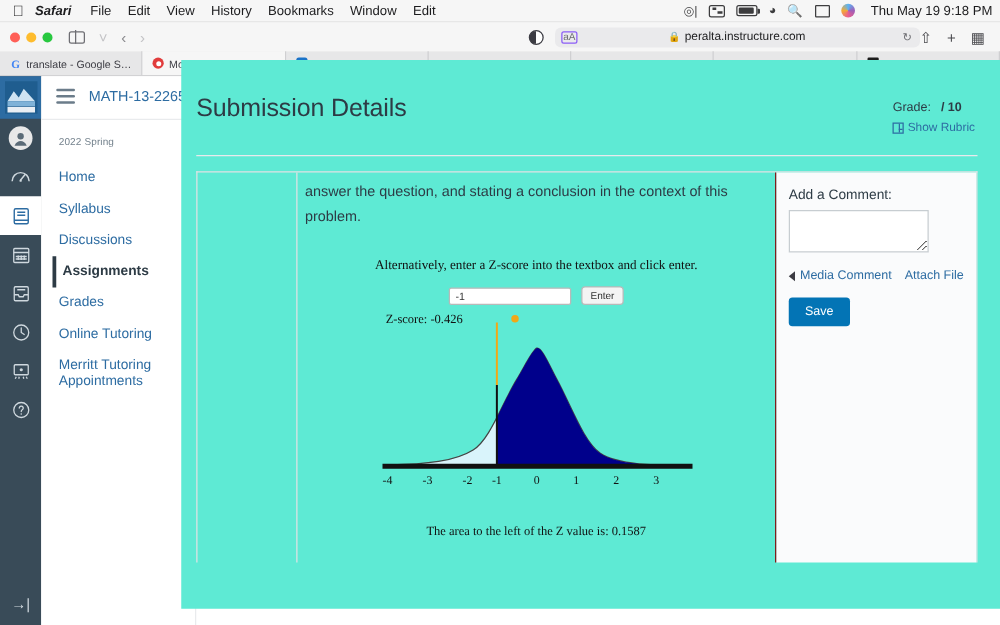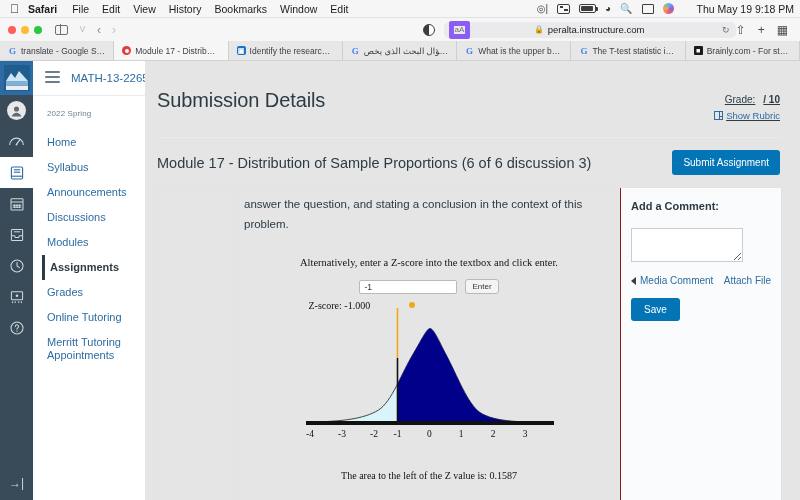--- a/index.html
+++ b/index.html
@@ -17,25 +17,25 @@
     position: absolute; top: 0; left: 0; width: 800px; height: 18px;
     background: #f6f6f6;
     border-bottom: 1px solid #e2e2e2;
     display: flex; align-items: center;
     padding: 0 6px;
     font-size: 10.5px;
     color: #1c1c1e;
   }
   .menubar .apple { font-size: 12px; margin: 0 9px 0 4px; line-height: 1; }
   .menubar .mi { margin-right: 13px; white-space: nowrap; }
-  .menubar .mi.bold { font-weight: bold; margin-right: 15px; }
+  .menubar .mi.bold { font-weight: bold; margin-right: 15px; font-style: italic; }
   .menubar .spacer { flex: 1; }
   .menubar .status { display: flex; align-items: center; gap: 9px; }
   .menubar .status .ic { font-size: 10px; opacity: .85; display:flex; align-items:center;}
-  .menubar .clock { font-size: 10.5px; white-space: nowrap; margin-left: 14px;}
+  .menubar .clock { font-size: 10.5px; white-space: nowrap; margin-left: 4px;}
 
   .batt {
     width: 17px; height: 9px; border: 1.2px solid #1c1c1e; border-radius: 2px;
     position: relative; display: inline-block;
   }
   .batt::after {
     content: ''; position: absolute; right: -3px; top: 2.3px;
     width: 1.6px; height: 3.4px; background: #1c1c1e; border-radius: 0 1px 1px 0;
   }
   .batt i { position: absolute; left: 1px; top: 1px; bottom: 1px; width: 12px; background: #1c1c1e; border-radius: 1px; display:block;}
@@ -67,21 +67,21 @@
   .sidebar-toggle::after { content:''; position:absolute; left: 3.5px; top:-1.3px; bottom:-1.3px; width: 1.3px; background: #6e6e73; }
   .chev { font-size: 12px; color: #8a8a8e; }
   .chev.dim { color: #c3c3c6; }
   .tb-spacer { flex: 1; }
   .reader-ic { width: 12px; height: 12px; border-radius: 50%; background: linear-gradient(90deg,#3c3c43 50%, #ffffff 50%); border: 1.2px solid #3c3c43; margin-right: 9px;}
   .addressbar {
     width: 292px; height: 16px; background: #eaeaec; border-radius: 5px;
     display: flex; align-items: center; justify-content: center;
     position: relative; font-size: 9.5px; color: #1c1c1e;
   }
-  .addressbar .aa { position: absolute; left: 5px; font-size: 8px; color: #6e6e73; border:5px solid #8b5cf6; border-radius:2px; padding: 0 1px; line-height: 8px;}
+  .addressbar .aa { position: absolute; left: 5px; font-size: 8px; color: #6e6e73; border:1px solid #8b5cf6; border-radius:2px; padding: 0 1px; line-height: 8px;}
   .addressbar .lock { font-size: 8px; margin-right: 3px; color: #6e6e73; }
   .addressbar .reload { position: absolute; right: 6px; font-size: 9px; color: #6e6e73; }
   .tb-right { display: flex; align-items: center; gap: 12px; margin-left: auto; padding-right: 4px; color: #4a4a4e;}
   .tb-right span { font-size: 12px; line-height: 1; }
 
   
   .tabbar {
     position: absolute; top: 41px; left: 0; width: 800px; height: 20px;
     background: #e7e7e8;
     display: flex; align-items: stretch;
@@ -141,25 +141,25 @@
   }
   .term { font-size: 8px; color: #73818c; margin-bottom: 12px; letter-spacing: .1px;}
   .cn-item {
     display: block; font-size: 11px; color: #2d6ca2;
     padding: 6px 0 6px 4px; line-height: 1.18;
     margin-left: -4px;
   }
   .cn-item.active { color: #2d3b45; font-weight: bold; border-left: 3px solid #2d3b45; padding-left: 5px; margin-left: -5px;}
 
   
-  .main { position: absolute; top: 61px; left: 145px; width: 655px; height: 439px; background: #e5e5e5; }
+  .main { position: absolute; top: 48px; left: 145px; width: 655px; height: 439px; background: #5eead4; }
   .main-inner { padding: 0 12px 0 6px; }
   .header-row { display: flex; align-items: flex-start; justify-content: space-between; padding: 28px 8px 0 6px; }
   .page-title { font-size: 20px; font-weight: normal; color: #2d3b45; letter-spacing: -.1px; }
-  .grade-box { text-align: right; padding-top: 5px; text-decoration: underline; }
+  .grade-box { text-align: left; padding-top: 5px; }
   .grade-line { font-size: 10px; color: #2d3b45; }
   .grade-line .g-lbl { margin-right: 8px; }
   .grade-line .g-val { font-weight: bold; }
   .show-rubric { font-size: 9.5px; color: #2d6ca2; margin-top: 5px; display:flex; align-items:center; justify-content:flex-end; gap:3px;}
   .rubric-ic { width: 9px; height: 9px; border: 1px solid #2d6ca2; display:inline-block; position:relative;}
   .rubric-ic::after { content:''; position:absolute; left:3.5px; top:0; bottom:0; width:1px; background:#2d6ca2;}
   .rubric-ic::before { content:''; position:absolute; top:3.5px; left:3.5px; right:0; height:1px; background:#2d6ca2;}
 
   .divider { height: 1px; background: #e8eaec; margin: 16px 6px 0 6px; }
 
@@ -194,21 +194,21 @@
   .chart-wrap { position: relative; width: 255px; height: 150px; margin: 6px auto 0 auto; }
   .z-label {
     position: absolute; left: 7px; top: 0px;
     font-family: "Liberation Serif", serif; font-size: 10px; color: #111;
     white-space: nowrap;
   }
   .z-dot { position: absolute; left: 107px; top: 2px; width: 6px; height: 6px; border-radius: 50%; background: #f0a818; }
   .chart-caption { font-family: "Liberation Serif", serif; font-size: 9.5px; color: #111; text-align:center; margin-top: 2px; }
   .area-text { font-family: "Liberation Serif", serif; font-size: 10px; color: #111; text-align: center; margin-top: 16px; line-height: 1.9; }
 
-  .comment-label { font-size: 11px; font-weight: bold; color: #2d3b45; margin-bottom: 16px; }
+  .comment-label { font-size: 11px; font-weight: normal; color: #2d3b45; margin-bottom: 6px; }
   .comment-box { width: 112px; height: 34px; border: 1px solid #c7cdd1; background: #fff; position: relative; }
   .comment-box::after {
     content: ''; position: absolute; right: 1px; bottom: 1px;
     width: 0; height: 0; border-style: solid; border-width: 0 0 5px 5px;
     border-color: transparent transparent #9aa2a8 transparent;
   }
   .comment-actions { display: flex; align-items: center; justify-content: space-between; margin-top: 10px; width: 140px; }
   .media-comment { font-size: 10px; color: #2d6ca2; display: flex; align-items: center; gap: 4px; }
   .speaker {
     width: 0; height: 0; border-style: solid; border-width: 4px 5px 4px 0;
@@ -425,23 +425,21 @@
       <span class="sep">›</span>
       <span>Module 17 - Distribution of Samp...</span>
       <span class="sep">›</span>
     </span>
   </div>
 
   <div class="coursenav">
     <div class="term">2022 Spring</div>
     <a class="cn-item">Home</a>
     <a class="cn-item">Syllabus</a>
-    <a class="cn-item">Announcements</a>
     <a class="cn-item">Discussions</a>
-    <a class="cn-item">Modules</a>
     <a class="cn-item active">Assignments</a>
     <a class="cn-item">Grades</a>
     <a class="cn-item">Online Tutoring</a>
     <a class="cn-item">Merritt Tutoring Appointments</a>
   </div>
 
   <div class="main">
     <div class="main-inner">
 
       <div class="header-row">
@@ -452,41 +450,37 @@
           </div>
           <div class="show-rubric">
             <span class="rubric-ic"></span>
             <span>Show Rubric</span>
           </div>
         </div>
       </div>
 
       <div class="divider"></div>
 
-      <div class="subtitle-row">
-        <div class="assignment-title">Module 17 - Distribution of Sample Proportions (6 of 6 discussion 3)</div>
-        <button class="submit-btn">Submit Assignment</button>
-      </div>
 
       <div class="panel">
         <div class="panel-left"></div>
 
         <div class="panel-center">
           <div class="sub-text">answer the question, and stating a conclusion in the context of this problem.</div>
 
           <div class="applet">
             <div class="applet-instr">Alternatively, enter a Z-score into the textbox and click enter.</div>
 
             <div class="applet-input-row">
               <input class="z-input" value="-1" style="">
               <button class="enter-btn">Enter</button>
             </div>
 
             <div class="chart-wrap">
-              <div class="z-label">Z-score: -1.000</div>
+              <div class="z-label">Z-score: -0.426</div>
               <div class="z-dot"></div>
               <svg width="255" height="150" viewBox="0 0 255 150">
 
                 <path d="M8,122 C40,121.5 62,119 76.5,110 C90,101.5 99,74 111.4,53.5 C118,42.5 124,30 127.4,28.5 C131,27 137,41 143.5,53.5 C156,77 165,103 178,112.5 C192,122 222,122.5 250,122 Z" fill="#d9f4fb" stroke="#444" stroke-width="1"></path>
                 <clipPath id="rightclip">
                     <rect x="95.5" y="0" width="158" height="122"></rect>
                   </clipPath>
                 <path d="M8,122 C40,121.5 62,119 76.5,110 C90,101.5 99,74 111.4,53.5 C118,42.5 124,30 127.4,28.5 C131,27 137,41 143.5,53.5 C156,77 165,103 178,112.5 C192,122 222,122.5 250,122 Z" fill="#00008B" clip-path="url(#rightclip)"></path>
                 <line x1="95.5" y1="58" x2="95.5" y2="122" stroke="#111" stroke-width="1.6"></line>
                 <line x1="95.5" y1="8" x2="95.5" y2="58" stroke="#f0a818" stroke-width="1.6"></line>

